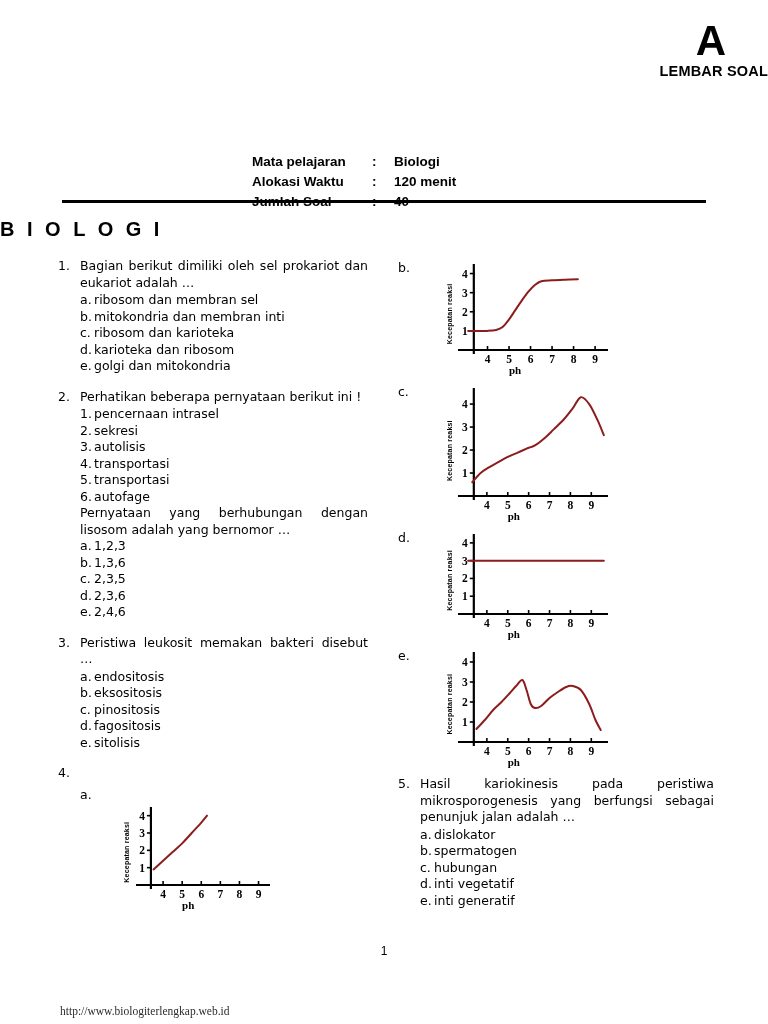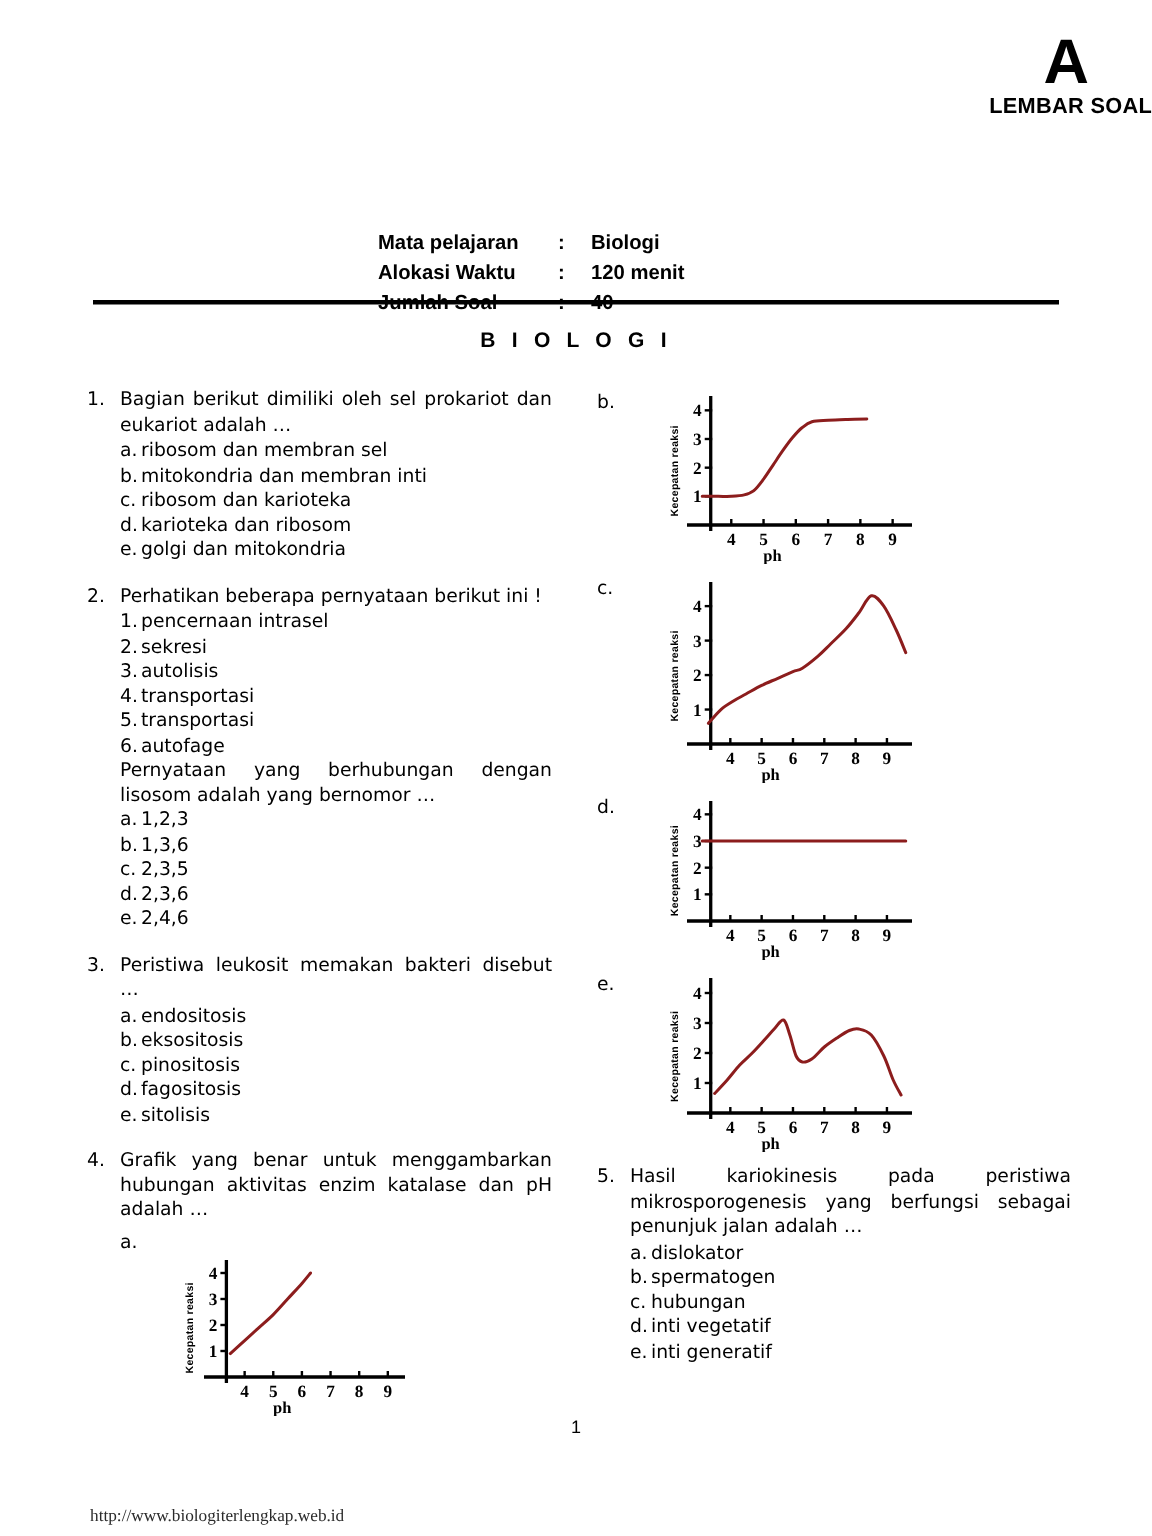--- a/index.html
+++ b/index.html
@@ -36,23 +36,22 @@
   .meta-label{width:120px;}
   .meta-colon{width:22px;}
   .meta-value{}
 
   .rule{
     position:absolute; left:62px; right:62px; top:200px;
     height:3px; background:#000;
   }
   .subject-heading{
     position:absolute; left:0; right:0; top:218px;
-    text-align:center;
-    font-family:"Liberation Sans", sans-serif;
-    font-weight:bold; font-size:14px; letter-spacing:3.5px;
+    font-family:"Liberation Sans", sans-serif;
+    font-weight:bold; font-size:20px; letter-spacing:3.5px;
   }
 
   
   .col-left{
     position:absolute; left:58px; top:258px; width:310px;
   }
   .col-right{
     position:absolute; left:398px; top:258px; width:316px;
   }
 
@@ -254,21 +253,20 @@
           <div class="opt-key">e.</div>
           <div class="opt-val">sitolisis</div>
         </div>
       </div>
     </div>
 
     <div class="q">
       <div class="q-head">
         <div class="q-num">4.</div>
         <div style="flex:1;">
-          <div class="q-text">Grafik yang benar untuk menggambarkan hubungan aktivitas enzim katalase dan pH adalah …</div>
         </div>
       </div>
 
       <div class="opts" style="margin-top:3px;">
         <div class="chart-letter">a.</div>
         <div class="chart-wrap" id="chart-a-host" style="margin-left:18px;margin-top:-2px;">
             <svg width="180" height="110" class="chart" viewBox="0 0 180 110">
               <line x1="38" y1="84" x2="172" y2="84" stroke="#000" stroke-width="2.2"></line>
               <line x1="52.93" y1="6" x2="52.93" y2="88" stroke="#000" stroke-width="2.2"></line>
               <line x1="65.0909090909091" y1="80" x2="65.0909090909091" y2="84" stroke="#000" stroke-width="1.6"></line>

